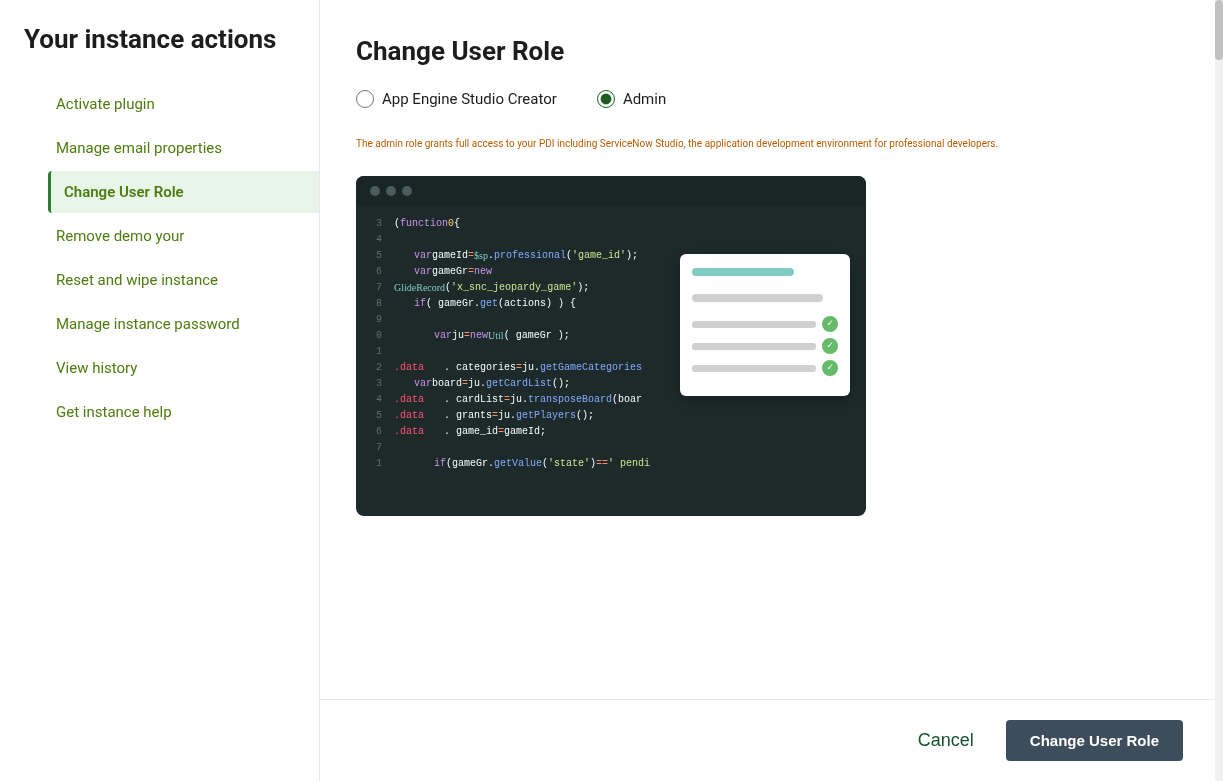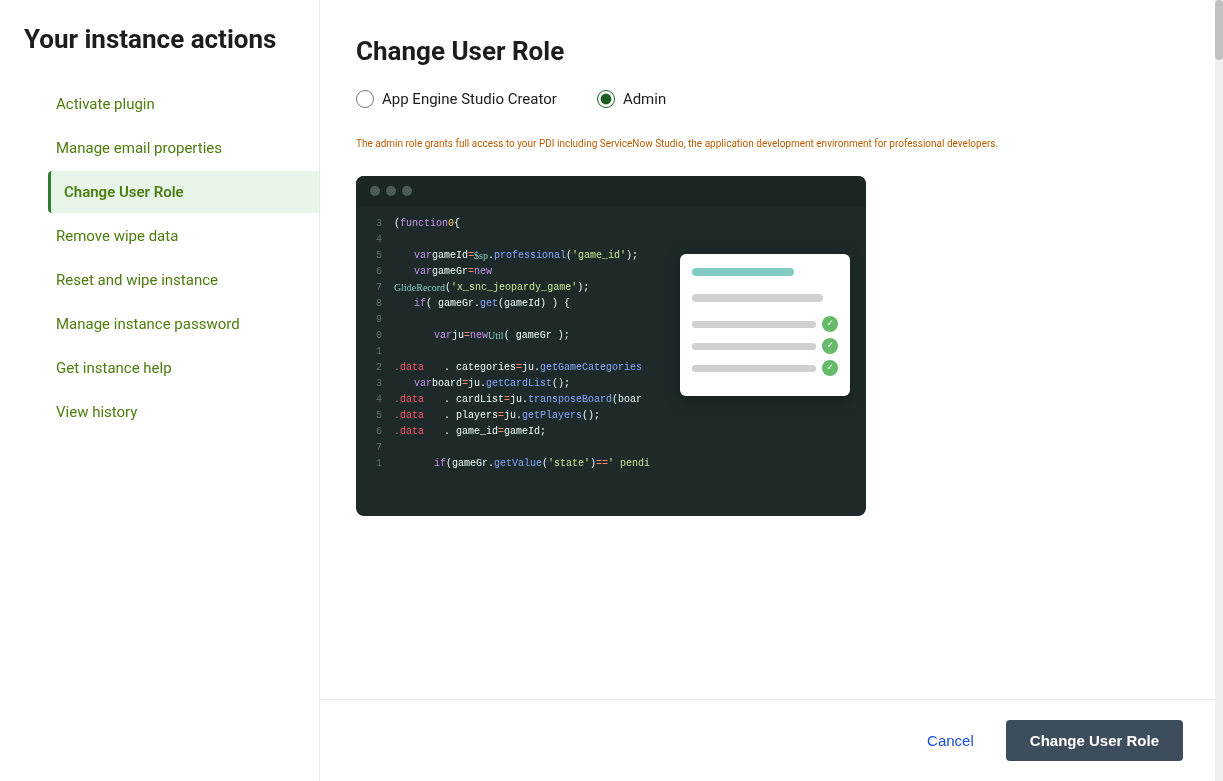--- a/index.html
+++ b/index.html
@@ -193,22 +193,22 @@
       justify-content: flex-end;
       align-items: center;
       padding: 20px 40px;
       gap: 12px;
       border-top: 1px solid #e8e8e8;
       background: #fff;
     }
     .btn-cancel {
       background: transparent;
       border: none;
-      color: #1d4ed8;
-      font-size: 15px;
+      color: #14532d;
+      font-size: 18px;
       padding: 10px 20px;
       cursor: pointer;
       border-radius: 4px;
     }
     .btn-primary {
       background: #3d4d5c;
       color: #fff;
       border: none;
       font-size: 15px;
       font-weight: 600;
@@ -246,33 +246,33 @@
     <a class="sidebar-item">
       <span>Activate plugin</span>
     </a>
     <a class="sidebar-item">
       <span>Manage email properties</span>
     </a>
     <a class="sidebar-item active">
       <span>Change User Role</span>
     </a>
     <a class="sidebar-item">
-      <span>Remove wipe data</span>
+      <span>Remove demo your</span>
     </a>
     <a class="sidebar-item">
       <span>Reset and wipe instance</span>
     </a>
     <a class="sidebar-item">
       <span>Manage instance password</span>
     </a>
     <a class="sidebar-item">
+      <span>View history</span>
+    </a>
+    <a class="sidebar-item">
       <span>Get instance help</span>
-    </a>
-    <a class="sidebar-item">
-      <span>View history</span>
     </a>
   </nav>
 
   <div style="flex:1; display:flex; flex-direction:column; overflow:hidden; position:relative;">
     <div class="content-area">
       <h2 class="content-title">Change User Role</h2>
 
       <div class="radio-group">
         <label class="radio-option">
           <input type="radio" class="radio-input" name="role" style="">
@@ -337,21 +337,21 @@
             </div>
           <div class="code-line">
               <span class="line-num"></span>
             </div>
           <div class="code-line">
               <span class="line-num">8</span>
               <span style="margin-left:20px"></span>
               <span class="kw-purple">if</span>
               <span class="kw-white"> ( gameGr.</span>
               <span class="kw-blue">get</span>
-              <span class="kw-white"> (gameId) ) {</span>
+              <span class="kw-white"> (actions) ) {</span>
             </div>
           <div class="code-line">
               <span class="line-num">9</span>
             </div>
           <div class="code-line">
               <span class="line-num">0</span>
               <span style="margin-left:40px"></span>
               <span class="kw-purple">var</span>
               <span class="kw-white"> ju </span>
               <span class="kw-orange">=</span>
@@ -389,21 +389,21 @@
               <span class="kw-white">.  cardList  </span>
               <span class="kw-orange">=</span>
               <span class="kw-white"> ju.</span>
               <span class="kw-blue">transposeBoard</span>
               <span class="kw-white"> (boar</span>
             </div>
           <div class="code-line">
               <span class="line-num">5</span>
               <span class="kw-red">.data</span>
               <span style="margin-left:20px"></span>
-              <span class="kw-white">. players  </span>
+              <span class="kw-white">. grants  </span>
               <span class="kw-orange">=</span>
               <span class="kw-white"> ju.</span>
               <span class="kw-blue">getPlayers</span>
               <span class="kw-white"> ();</span>
             </div>
           <div class="code-line">
               <span class="line-num">6</span>
               <span class="kw-red">.data</span>
               <span style="margin-left:20px"></span>
               <span class="kw-white">. game_id  </span>

